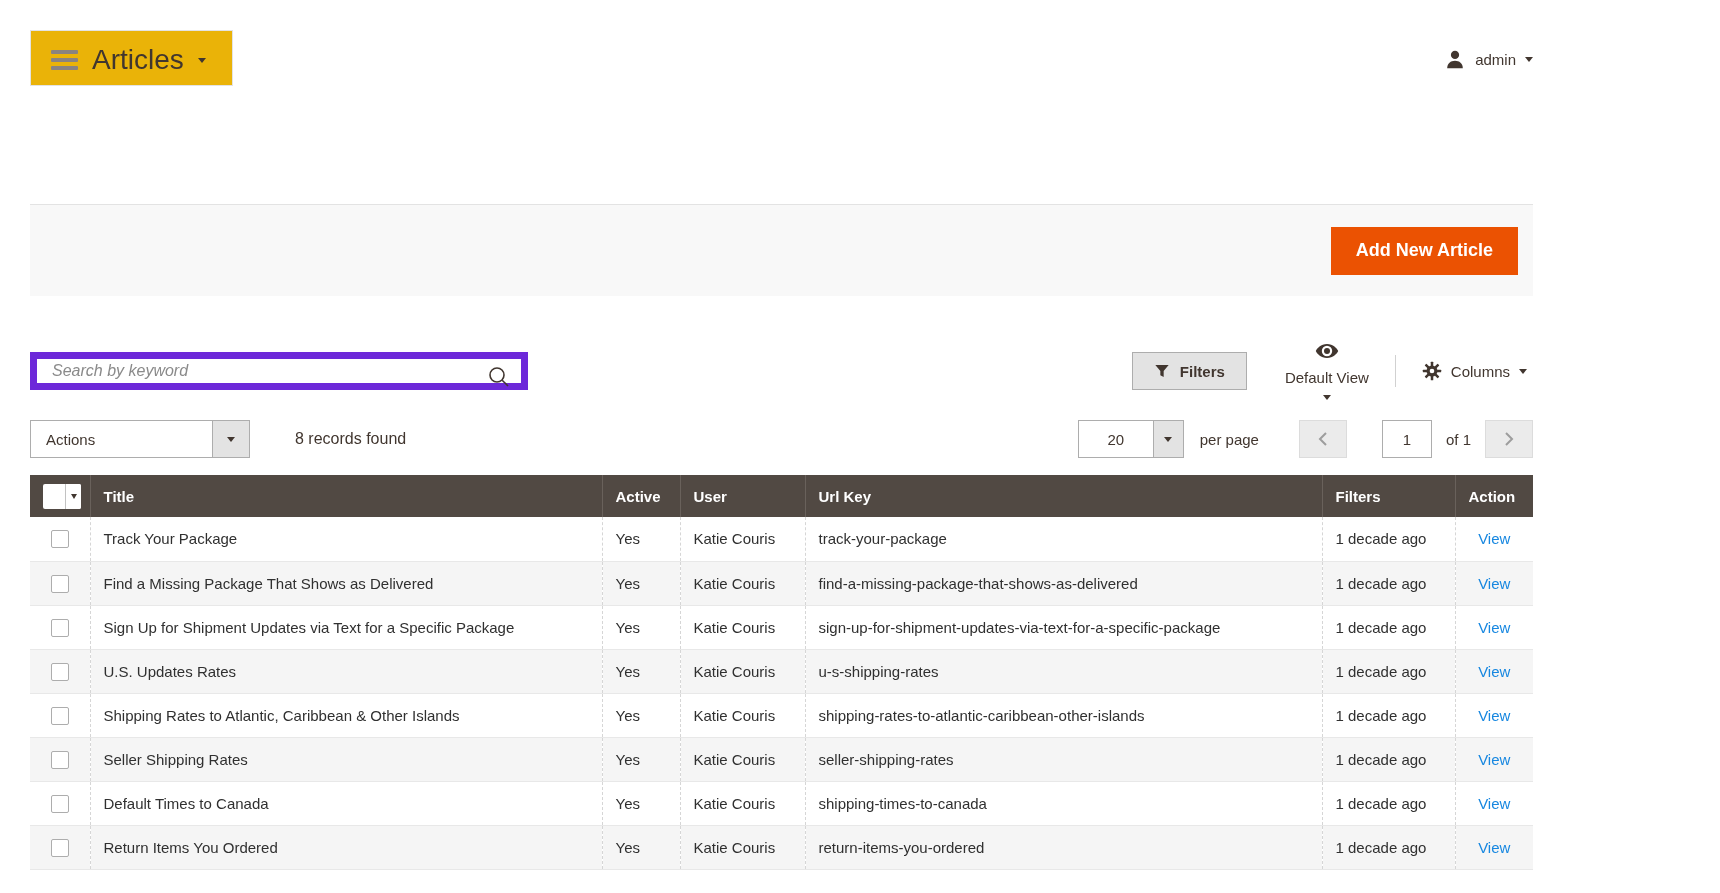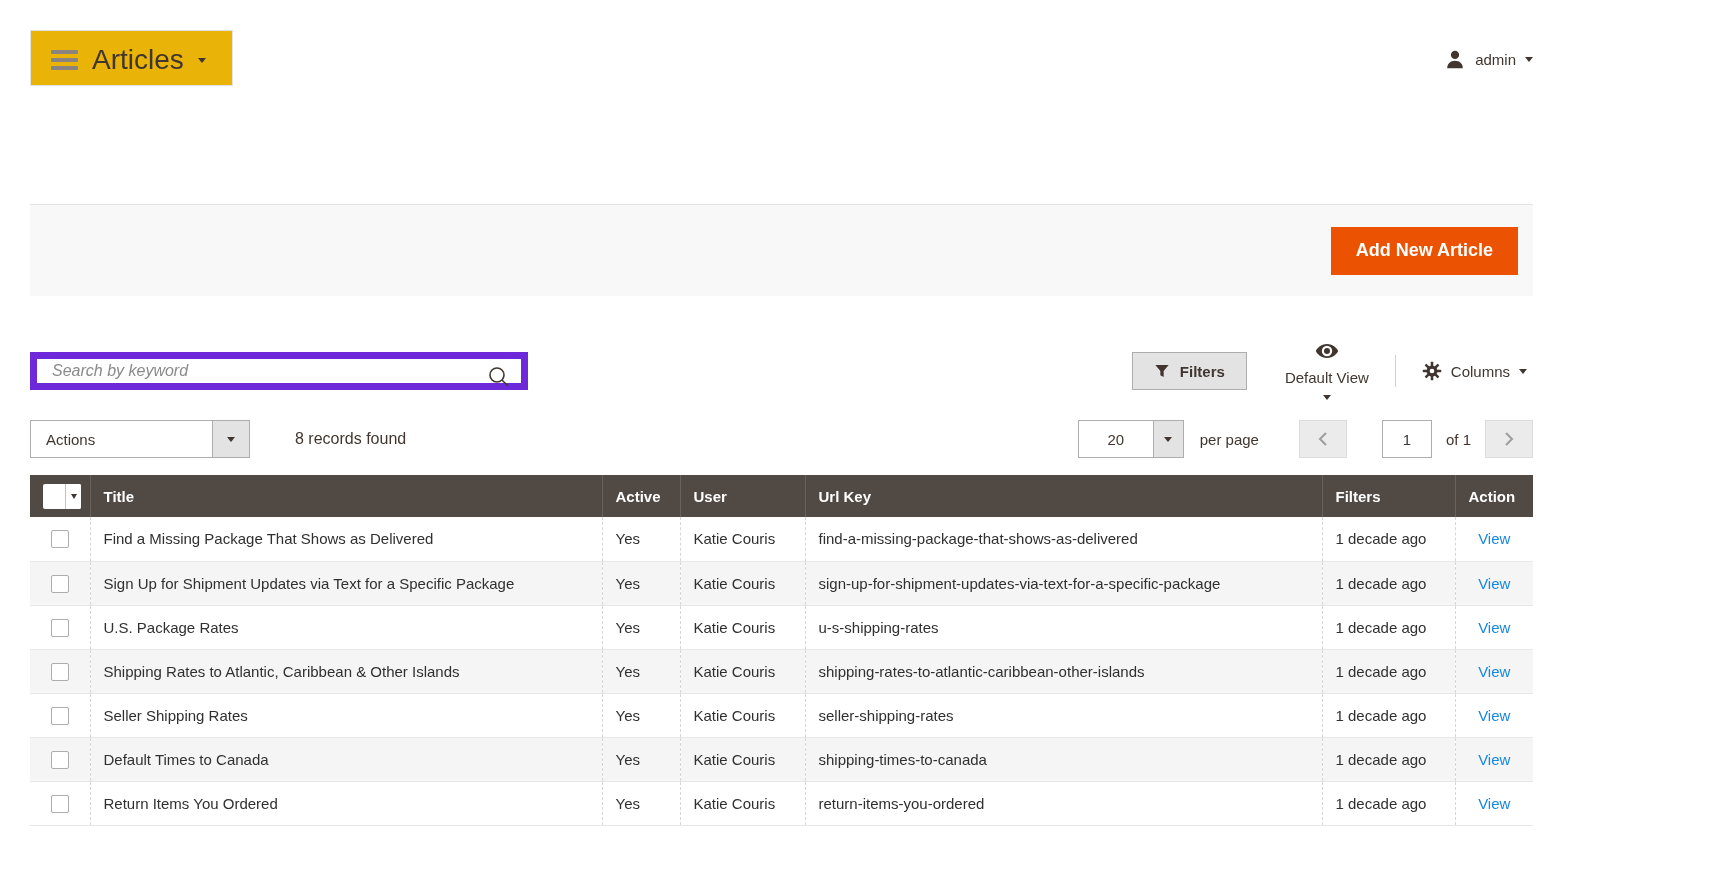--- a/index.html
+++ b/index.html
@@ -251,39 +251,48 @@
           <th>Active</th>
           <th>User</th>
           <th>Url Key</th>
           <th>Filters</th>
           <th>Action</th>
         </tr>
     </thead>
     <tbody>
         <tr>
           <td class="cell-check"><span class="row-checkbox"></span></td>
+          <td>Track Your Package</td>
+          <td>Yes</td>
+          <td>Katie Couris</td>
+          <td>track-your-package</td>
+          <td>1 decade ago</td>
+          <td class="cell-action"><a class="view-link" href="#">View</a></td>
+        </tr>
+        <tr>
+          <td class="cell-check"><span class="row-checkbox"></span></td>
           <td>Find a Missing Package That Shows as Delivered</td>
           <td>Yes</td>
           <td>Katie Couris</td>
           <td>find-a-missing-package-that-shows-as-delivered</td>
           <td>1 decade ago</td>
           <td class="cell-action"><a class="view-link" href="#">View</a></td>
         </tr>
         <tr>
           <td class="cell-check"><span class="row-checkbox"></span></td>
           <td>Sign Up for Shipment Updates via Text for a Specific Package</td>
           <td>Yes</td>
           <td>Katie Couris</td>
           <td>sign-up-for-shipment-updates-via-text-for-a-specific-package</td>
           <td>1 decade ago</td>
           <td class="cell-action"><a class="view-link" href="#">View</a></td>
         </tr>
         <tr>
           <td class="cell-check"><span class="row-checkbox"></span></td>
-          <td>U.S. Package Rates</td>
+          <td>U.S. Updates Rates</td>
           <td>Yes</td>
           <td>Katie Couris</td>
           <td>u-s-shipping-rates</td>
           <td>1 decade ago</td>
           <td class="cell-action"><a class="view-link" href="#">View</a></td>
         </tr>
         <tr>
           <td class="cell-check"><span class="row-checkbox"></span></td>
           <td>Shipping Rates to Atlantic, Caribbean &amp; Other Islands</td>
           <td>Yes</td>

